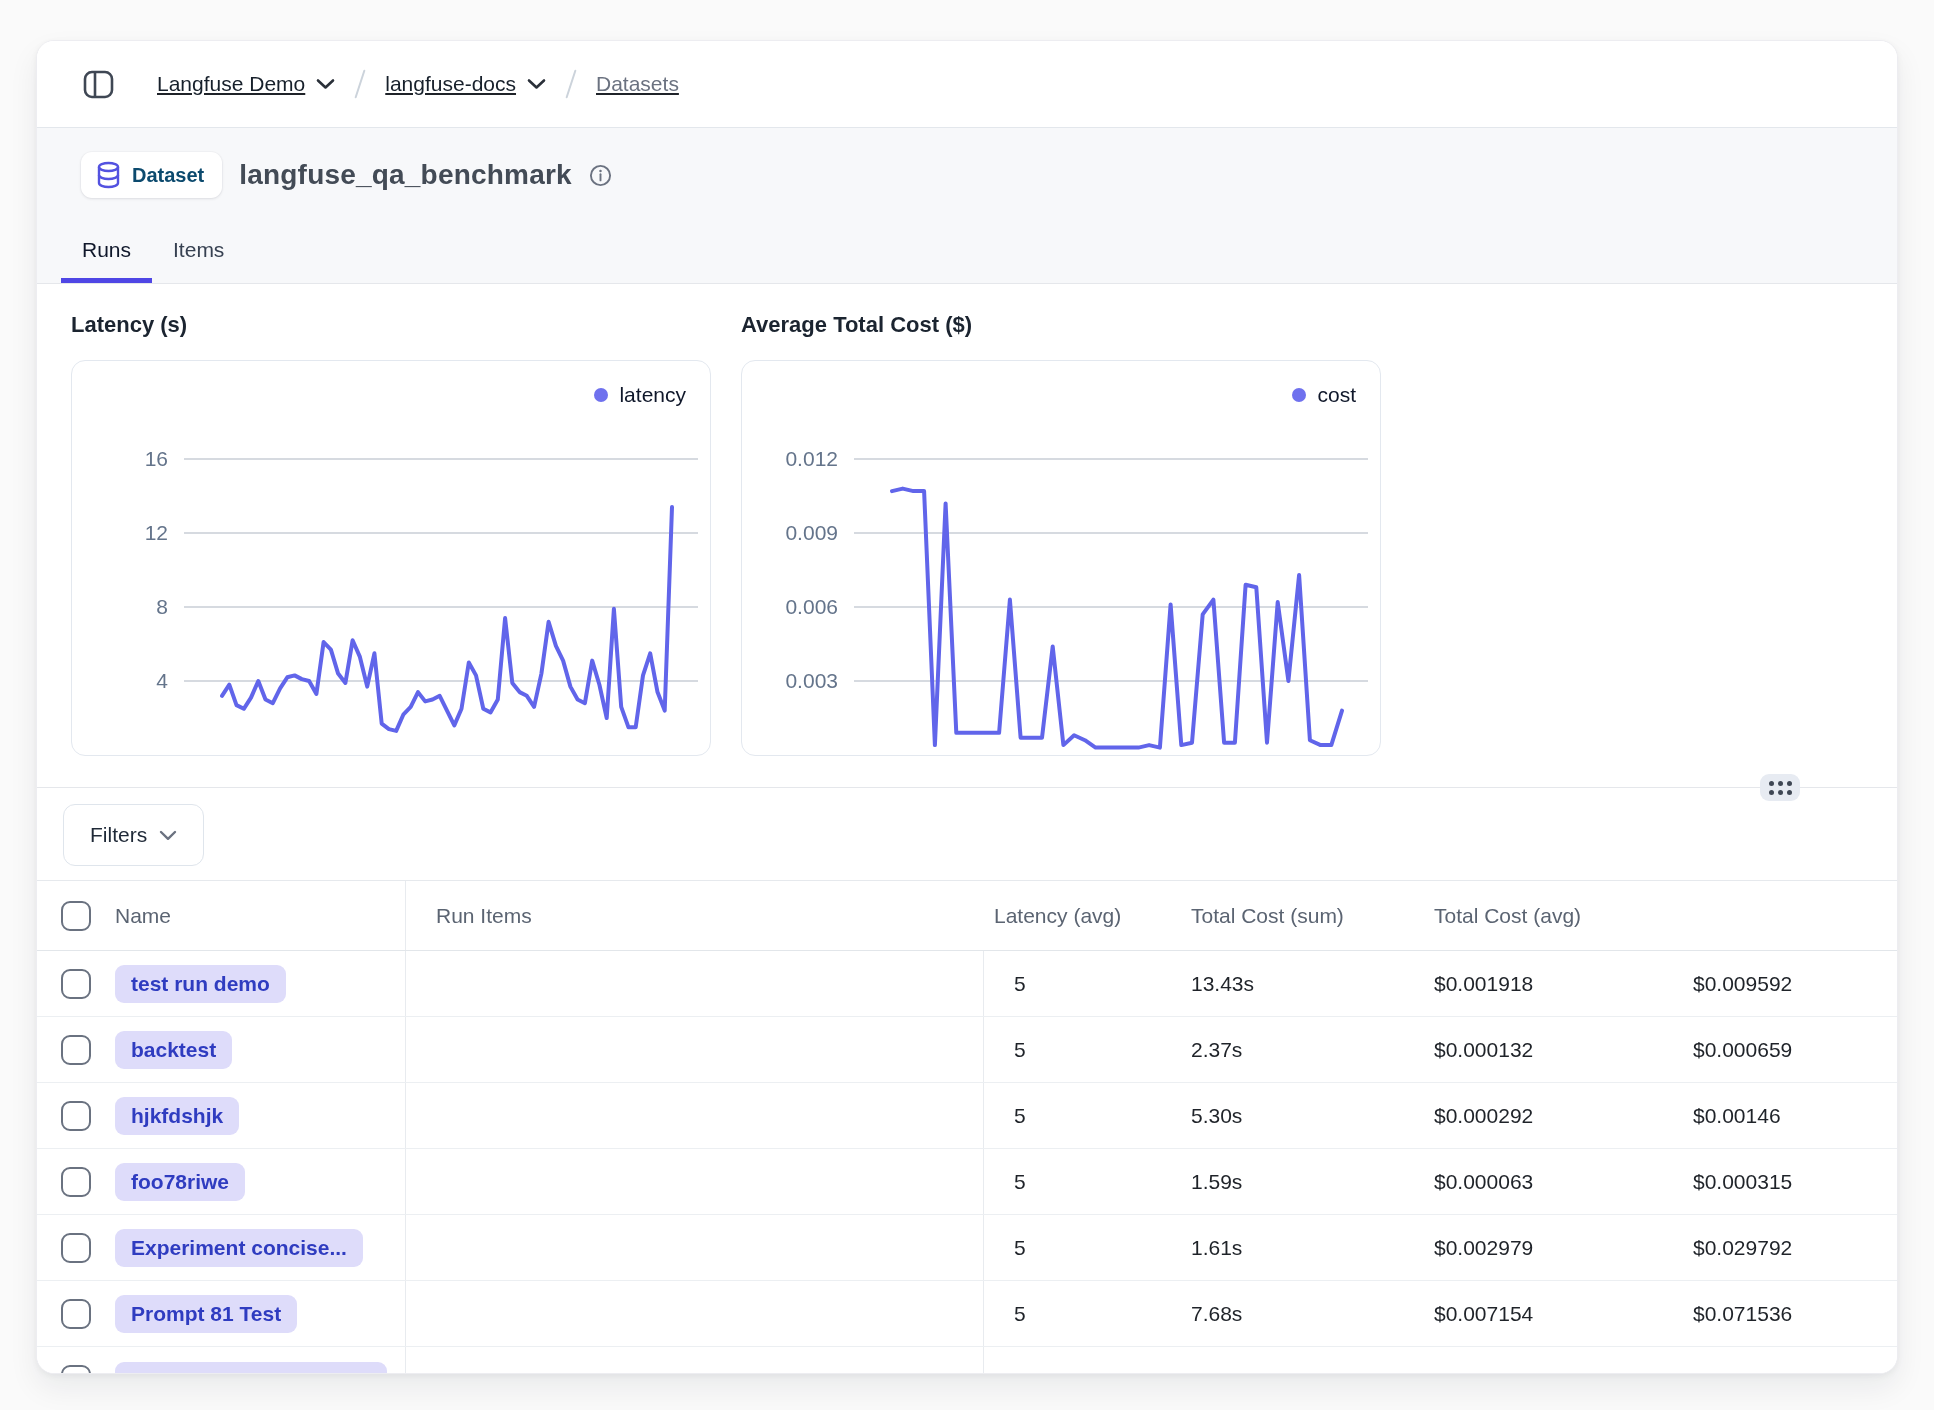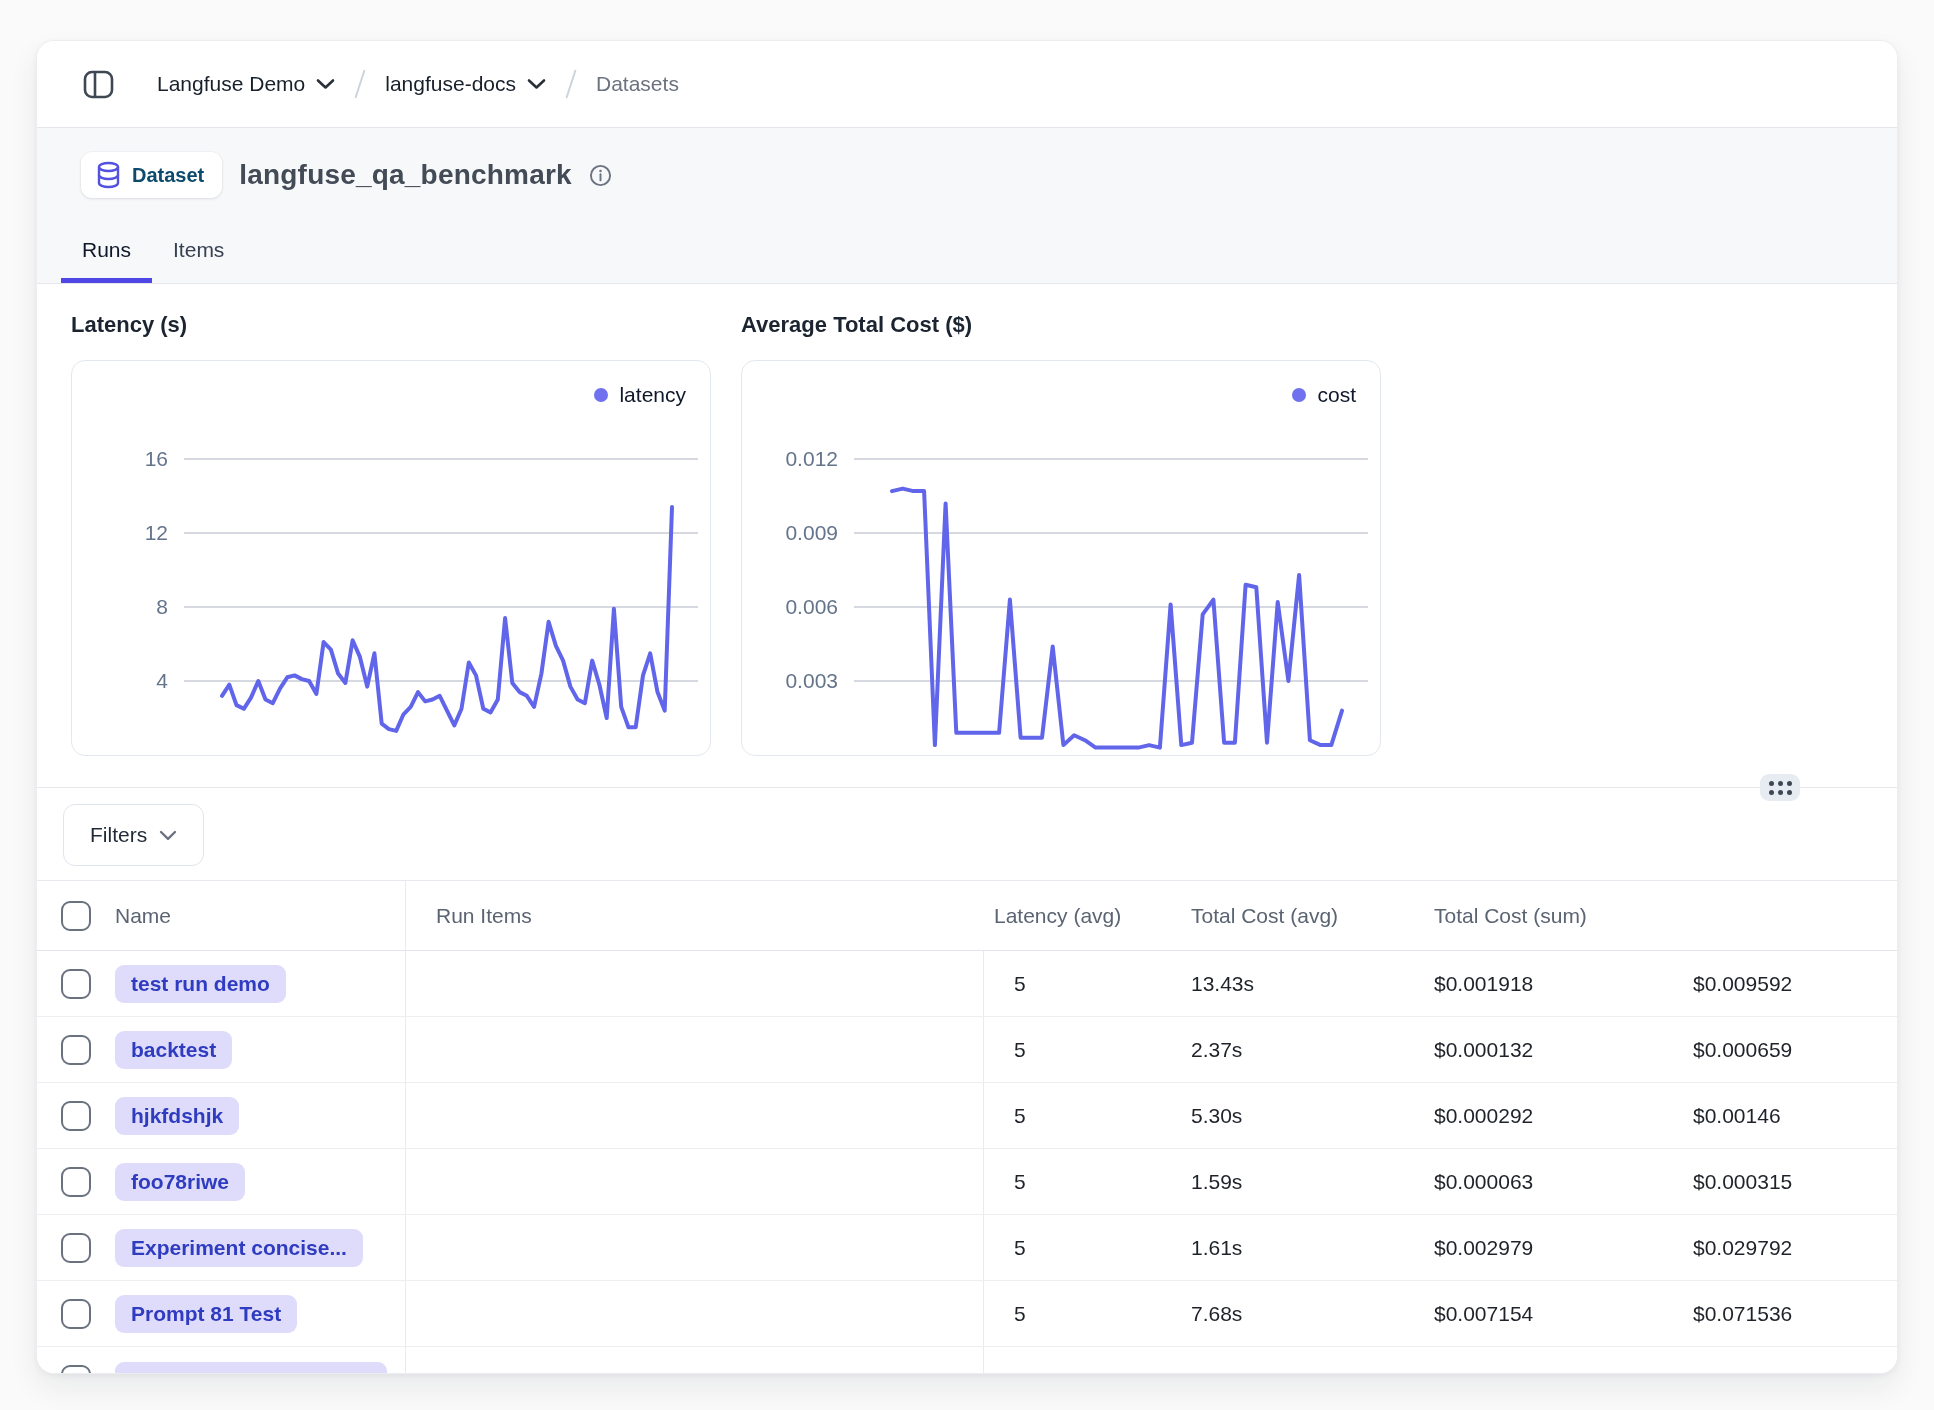--- a/index.html
+++ b/index.html
@@ -16,21 +16,21 @@
     width: 1862px; height: 1334px;
     background: #ffffff;
     border: 1px solid #ededf1;
     border-radius: 18px;
     box-shadow: 0 14px 30px rgba(15,23,42,.07), 0 2px 6px rgba(15,23,42,.05);
     overflow: hidden;
   }
   
   .topbar {
     height: 87px; background: #fff; border-bottom: 1px solid #e3e7ec;
-    display: flex; align-items: center; padding-left: 44px;
+    display: flex; align-items: center; padding-left: 44px; text-decoration: underline;
   }
   .panel-btn { width: 34px; height: 34px; display: flex; align-items: center; justify-content: center; cursor: pointer; }
   .crumbs { display: flex; align-items: center; margin-left: 42px; gap: 14px; }
   .crumb-btn { display: flex; align-items: center; gap: 11px; font-size: 21px; font-weight: 500; color: #17202b; cursor: pointer; }
   .crumb-sep { width: 2px; height: 30px; background: #ccd3db; transform: rotate(18deg); margin: 0 10px; border-radius: 2px; }
   .crumb-muted { font-size: 21px; color: #6b7280; }
   
   .head-section {
     background: #f7f8fa; border-bottom: 1px solid #e5e7eb;
     height: 156px; padding: 24px 44px 0 44px; position: relative;
@@ -224,22 +224,22 @@
   </div>
 
   <div class="table">
     <div class="thead">
       <div class="cell c-check">
           <span class="checkbox"></span>
         </div>
       <div class="cell c-name">Name</div>
       <div class="cell c-run">Run Items</div>
       <div class="cell c-num">Latency (avg)</div>
+      <div class="cell c-num">Total Cost (sum)</div>
       <div class="cell c-num">Total Cost (avg)</div>
-      <div class="cell c-num">Total Cost (sum)</div>
     </div>
     <div id="table-body">
   <div class="trow">
     <div class="cell c-check">
             <span class="checkbox"></span>
           </div>
     <div class="cell c-name">
             <span class="badge">test run demo</span>
           </div>
     <div class="cell c-desc"></div>

